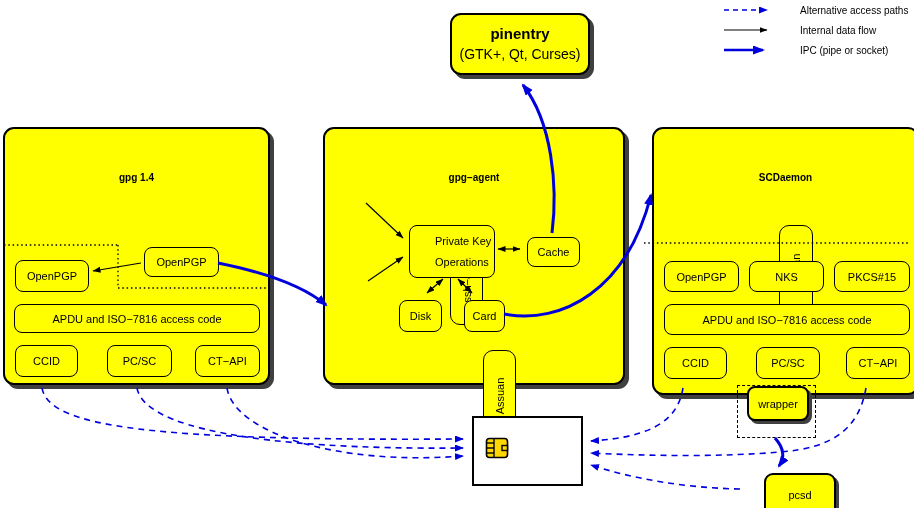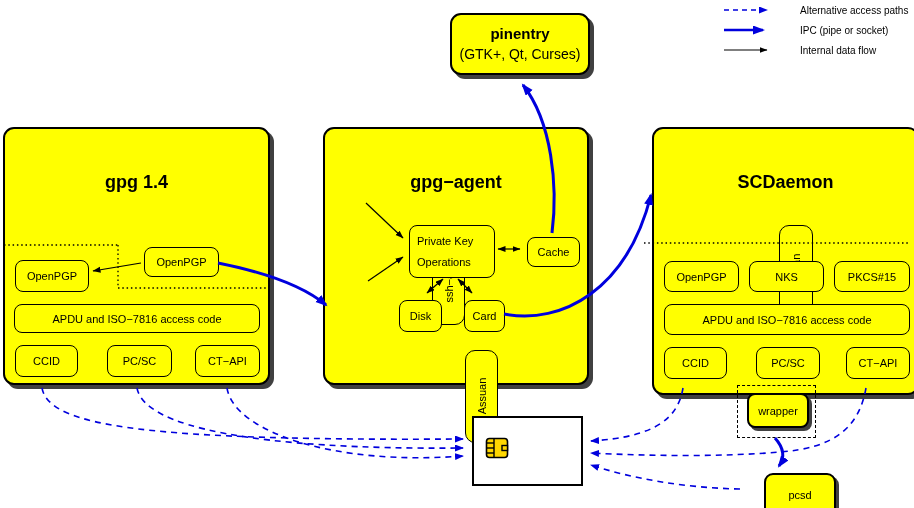--- a/index.html
+++ b/index.html
@@ -2,25 +2,25 @@
 <html><head>
 <meta charset="utf-8">
 <style>
   html,body{margin:0;padding:0;background:#fff;}
   #canvas{position:relative;width:914px;height:508px;background:#fff;overflow:hidden;
           font-family:"Liberation Sans","DejaVu Sans",sans-serif;color:#000;}
   .ybox{position:absolute;background:#ffff00;border:1.5px solid #000;border-radius:8px;
         display:flex;align-items:center;justify-content:center;font-size:11px;box-sizing:border-box;}
   .main{border-radius:11px;border-width:2px;box-shadow:4px 4px 0 #404040;}
   .shadow-sm{box-shadow:3px 3px 0 #404040;}
-  .title{position:absolute;left:0;width:100%;text-align:center;font-weight:bold;font-size:18px;}
+  .title{position:absolute;left:0;width:100%;text-align:center;font-weight:bold;font-size:10px;}
   .vwrap{position:relative;}
   .vtext{position:absolute;left:50%;top:50%;transform:translate(-50%,-50%) rotate(-90deg);
          white-space:nowrap;font-size:11px;}
-  .pko{flex-direction:column;align-items:flex-start;padding-left:7px;line-height:21px;}
+  .pko{flex-direction:column;align-items:flex-start;padding-left:25px;line-height:21px;}
   .pinentry-inner{flex-direction:column;line-height:1.1;}
   .pinentry-title{font-weight:bold;font-size:15px;margin-bottom:4px;}
   .pinentry-sub{font-size:14px;}
   .smartcard{position:absolute;background:#fff;border:2px solid #000;box-sizing:border-box;}
   .wrapper-dashed{position:absolute;border:1.6px dashed #000;box-sizing:border-box;}
   #connectors{position:absolute;left:0;top:0;pointer-events:none;}
   .legend{position:absolute;left:723px;top:0;}
   .legend-row{display:flex;align-items:center;height:20px;gap:25px;}
   .legend-label{font-size:10px;white-space:nowrap;}
 </style>
@@ -37,21 +37,21 @@
   <div class="ybox main" style="left:3px;top:127px;width:267px;height:258px;">
     <div class="title" style="top:43px;">gpg 1.4</div>
     <div class="ybox" style="left:10px;top:131px;width:74px;height:32px;">OpenPGP</div>
     <div class="ybox" style="left:139px;top:118px;width:75px;height:30px;">OpenPGP</div>
     <div class="ybox" style="left:9px;top:175px;width:246px;height:29px;">APDU and ISO−7816 access code</div>
     <div class="ybox" style="left:10px;top:216px;width:63px;height:32px;">CCID</div>
     <div class="ybox" style="left:102px;top:216px;width:65px;height:32px;">PC/SC</div>
     <div class="ybox" style="left:190px;top:216px;width:65px;height:32px;">CT−API</div>
   </div>
 
-  <div class="ybox main" style="left:323px;top:127px;width:266px;height:258px;">
+  <div class="ybox main" style="left:323px;top:127px;width:302px;height:258px;">
     <div class="title" style="top:43px;">gpg−agent</div>
     <div class="ybox vwrap" style="left:9px;top:21px;width:33px;height:95px;border-radius:10px;">
       <span class="vtext">ssh−agent</span>
     </div>
     <div class="ybox vwrap" style="left:9px;top:140px;width:33px;height:93px;border-radius:10px;">
       <span class="vtext">Assuan</span>
     </div>
     <div class="ybox pko" style="left:84px;top:96px;width:86px;height:53px;">
       <span>Private Key</span>
       <span>Operations</span>
@@ -80,42 +80,42 @@
       <rect x="1.5" y="1.5" width="21" height="19" rx="3" fill="#ffd700" stroke="#000" stroke-width="1.6"></rect>
       <line x1="9" y1="1.5" x2="9" y2="20.5" stroke="#000" stroke-width="1.4"></line>
       <line x1="1.5" y1="6" x2="9" y2="6" stroke="#000" stroke-width="1.4"></line>
       <line x1="1.5" y1="11" x2="9" y2="11" stroke="#000" stroke-width="1.4"></line>
       <line x1="1.5" y1="16" x2="9" y2="16" stroke="#000" stroke-width="1.4"></line>
       <rect x="17" y="8.5" width="5.5" height="5" fill="#ffd700" stroke="#000" stroke-width="1.4"></rect>
     </svg>
   </div>
 
   <div class="wrapper-dashed" style="left:737px;top:385px;width:79px;height:53px;">
-    <div class="ybox shadow-sm" style="left:9px;top:7px;width:62px;height:35px;border-width:2px;">wrapper</div>
+    <div class="ybox shadow-sm" style="left:9px;top:0;width:62px;height:35px;border-width:2px;">wrapper</div>
   </div>
   <div class="ybox shadow-sm" style="left:764px;top:473px;width:72px;height:44px;border-width:2px;border-radius:9px;">pcsd</div>
 
   <div class="legend">
     <div class="legend-row">
       <svg width="52" height="12">
         <line x1="1" y1="6" x2="44" y2="6" stroke="#0000dd" stroke-width="1.6" stroke-dasharray="5 4" marker-end="url(#arrBlueSm)"></line>
       </svg>
       <span class="legend-label">Alternative access paths</span>
     </div>
     <div class="legend-row">
       <svg width="52" height="12">
+        <line x1="1" y1="6" x2="44" y2="6" stroke="#000" stroke-width="1.2" marker-end="url(#arrBlack)"></line>
+      </svg>
+      <span class="legend-label">Internal data flow</span>
+    </div>
+    <div class="legend-row">
+      <svg width="52" height="12">
         <line x1="1" y1="6" x2="40" y2="6" stroke="#0000dd" stroke-width="2.6" marker-end="url(#arrBlueBig)"></line>
       </svg>
       <span class="legend-label">IPC (pipe or socket)</span>
-    </div>
-    <div class="legend-row">
-      <svg width="52" height="12">
-        <line x1="1" y1="6" x2="44" y2="6" stroke="#000" stroke-width="1.2" marker-end="url(#arrBlack)"></line>
-      </svg>
-      <span class="legend-label">Internal data flow</span>
     </div>
   </div>
 
   <svg id="connectors" width="914" height="508">
     <defs>
       <marker id="arrBlack" orient="auto-start-reverse" markerUnits="userSpaceOnUse" markerWidth="10" markerHeight="8" refX="7.5" refY="3">
         <path d="M0,0 L8,3 L0,6 z" fill="#000"></path>
       </marker>
       <marker id="arrBlueBig" orient="auto-start-reverse" markerUnits="userSpaceOnUse" markerWidth="14" markerHeight="11" refX="10" refY="4.5">
         <path d="M0,0 L12,4.5 L0,9 z" fill="#0000dd"></path>

